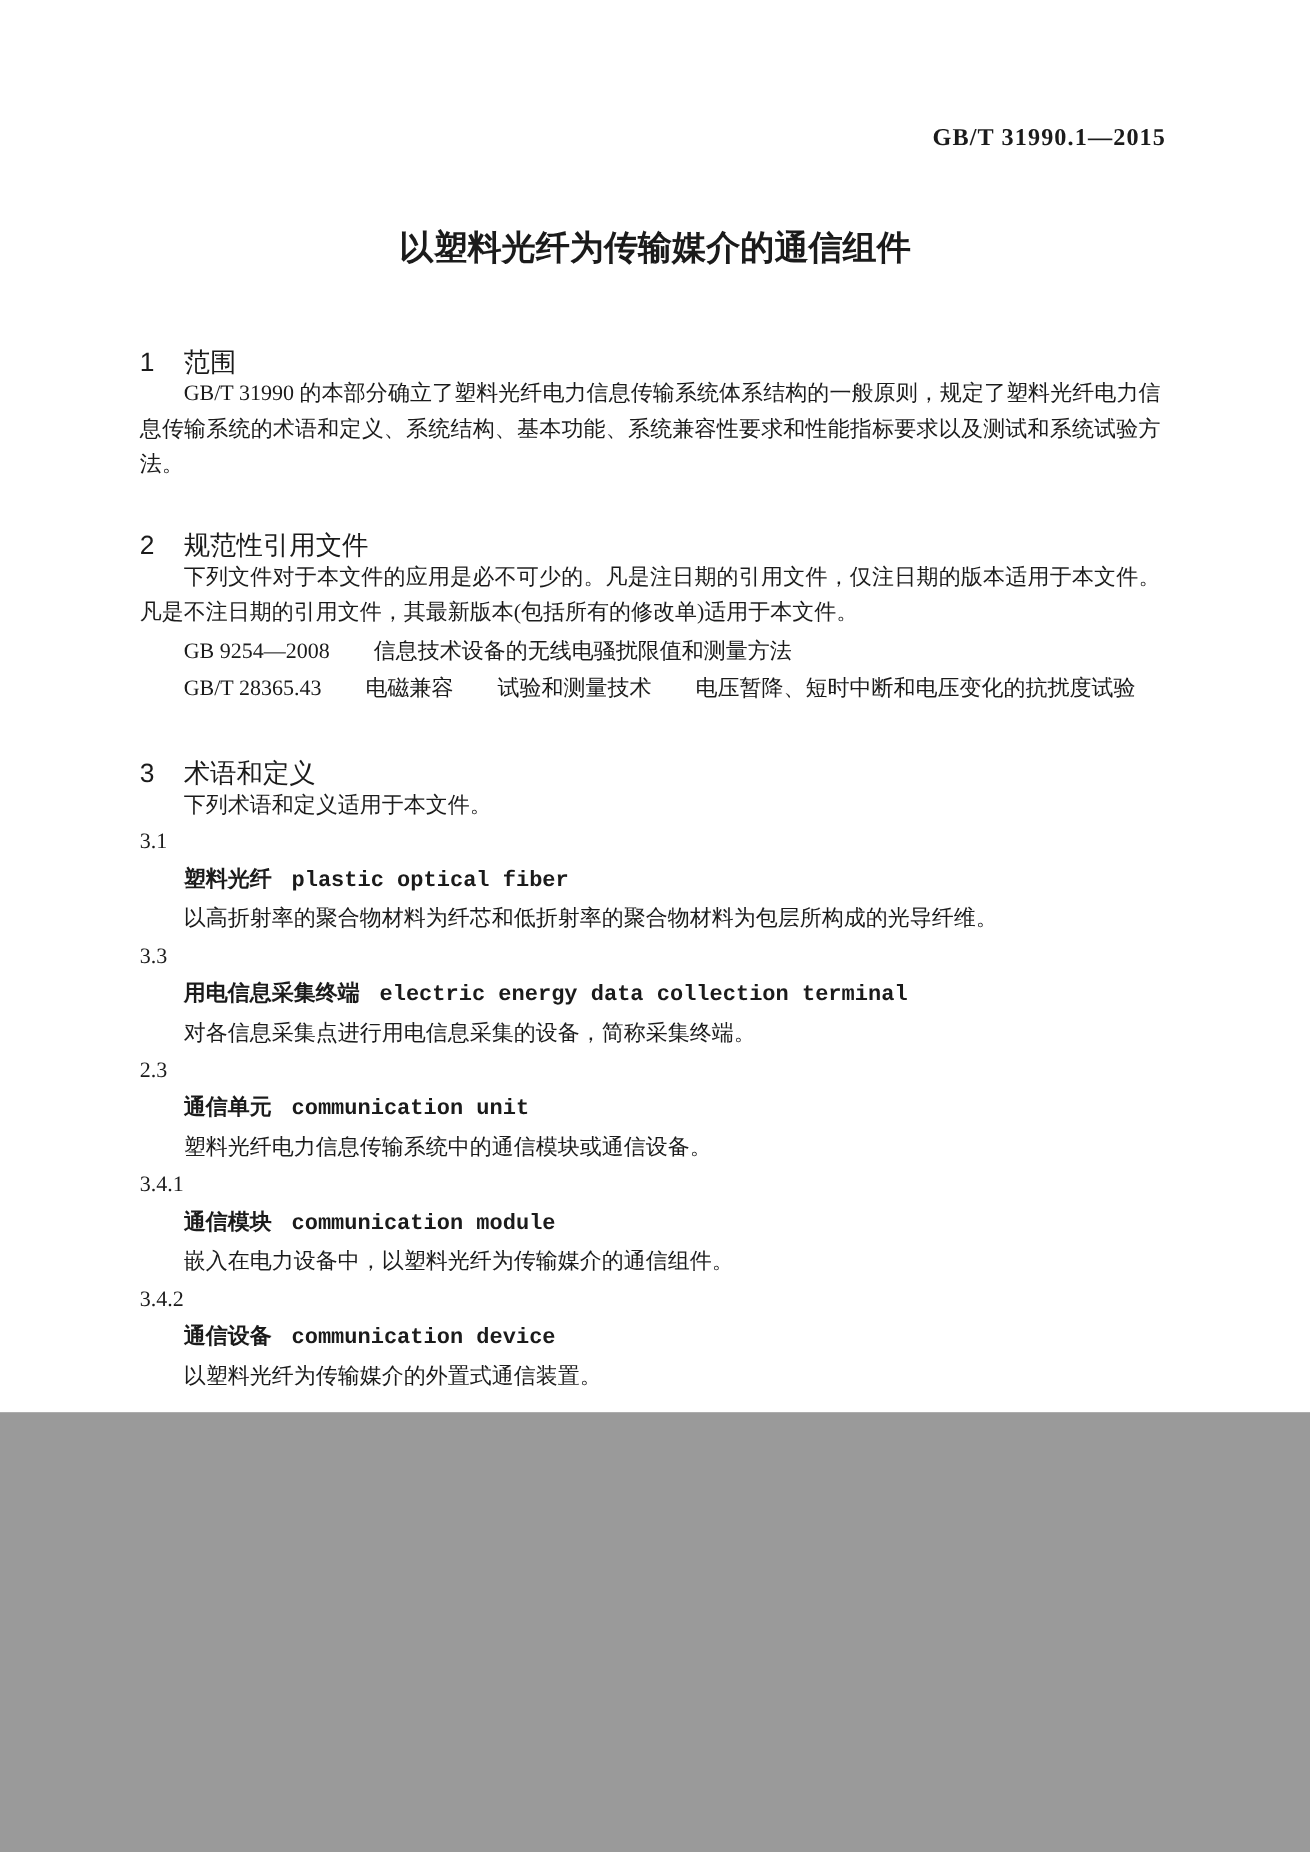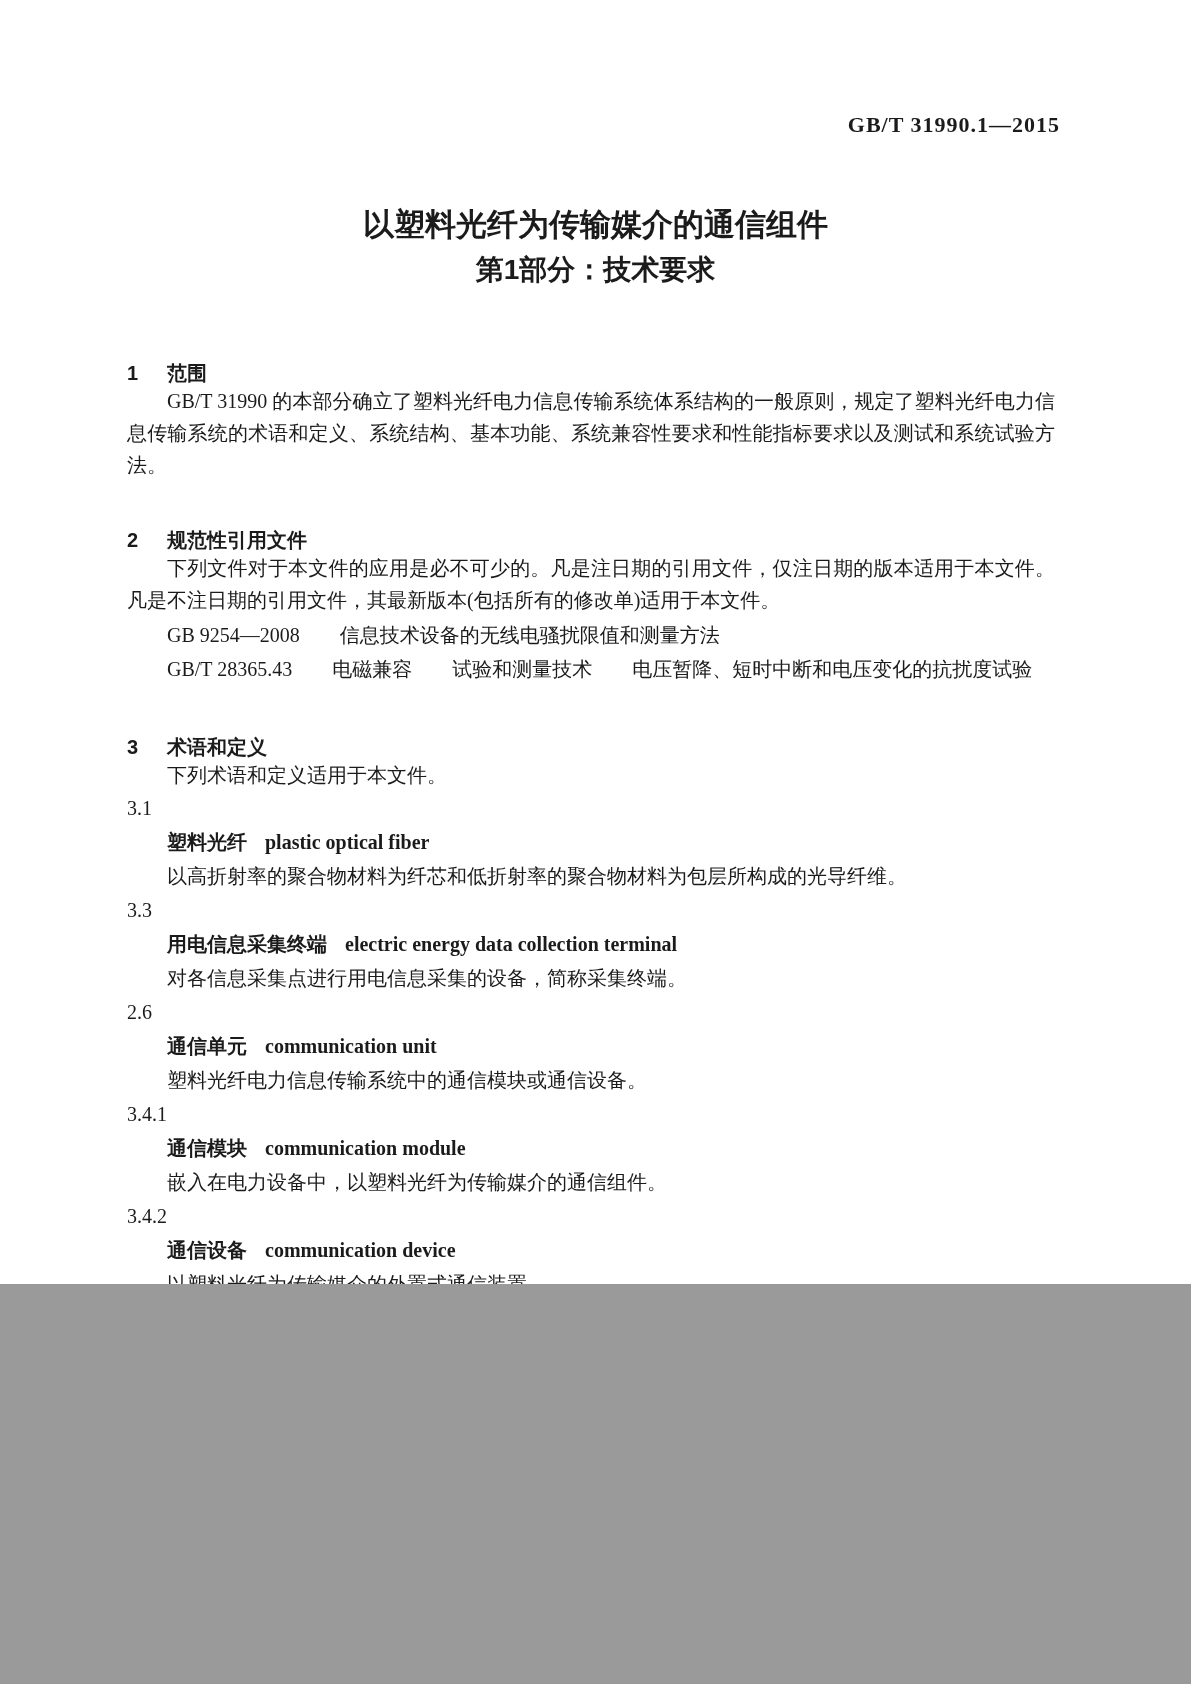--- a/index.html
+++ b/index.html
@@ -30,22 +30,22 @@
     font-weight: 700;
   }
   .title-line1 { font-size: 31px; line-height: 34px; }
   .title-line2 { font-size: 28px; line-height: 31px; margin-top: 12px; }
 
   .content { padding: 0 136px 0 127px; }
 
   .sec-h {
     margin: 0;
     font-family: "Liberation Sans", sans-serif;
-    font-weight: 700;
-    font-size: 20px;
+    font-weight: 400;
+    font-size: 24px;
     line-height: 24px;
   }
   .h-scope  { margin-top: 76px; }
   .h-refs   { margin-top: 47px; }
   .h-terms  { margin-top: 49px; }
   .sec-num { display: inline-block; min-width: 14px; margin-right: 26px; }
 
   p.body {
     margin: 0;
     font-size: 20px;
@@ -70,21 +70,21 @@
     line-height: 34px;
   }
   .term-name {
     margin: 0;
     padding-left: 2em;
     line-height: 34px;
     font-weight: 700;
     font-size: 20px;
   }
   .term-zh { font-family: "Liberation Sans", sans-serif; }
-  .term-en { font-family: Liberation Serif, serif; margin-left: 0.9em; }
+  .term-en { font-family: Liberation Mono, monospace; margin-left: 0.9em; }
   .term-def {
     margin: 0;
     padding-left: 2em;
     font-size: 20px;
     line-height: 34px;
     text-align: left;
   }
   .page-num {
     position: absolute;
     top: 1532px;
@@ -95,21 +95,20 @@
 </style>
 </head>
 <body>
 
 <div class="page">
 
   <div class="doc-header">GB/T 31990.1—2015</div>
 
   <div class="doc-title">
     <div class="title-line1">以塑料光纤为传输媒介的通信组件</div>
-    <div class="title-line2">第1部分：技术要求</div>
   </div>
 
   <div class="content">
 
     <h2 class="sec-h h-scope">
       <span class="sec-num">1</span><span class="sec-title">范围</span>
     </h2>
     <p class="body indent first-after-h">GB/T 31990 的本部分确立了塑料光纤电力信息传输系统体系结构的一般原则，规定了塑料光纤电力信息传输系统的术语和定义、系统结构、基本功能、系统兼容性要求和性能指标要求以及测试和系统试验方法。</p>
 
     <h2 class="sec-h h-refs">
@@ -139,21 +138,21 @@
 
       <div class="term">
         <p class="term-num">3.3</p>
         <p class="term-name">
           <span class="term-zh">用电信息采集终端</span><span class="term-en">electric energy data collection terminal</span>
         </p>
         <p class="term-def">对各信息采集点进行用电信息采集的设备，简称采集终端。</p>
       </div>
 
       <div class="term">
-        <p class="term-num">2.6</p>
+        <p class="term-num">2.3</p>
         <p class="term-name">
           <span class="term-zh">通信单元</span><span class="term-en">communication unit</span>
         </p>
         <p class="term-def">塑料光纤电力信息传输系统中的通信模块或通信设备。</p>
       </div>
 
       <div class="term">
         <p class="term-num">3.4.1</p>
         <p class="term-name">
           <span class="term-zh">通信模块</span><span class="term-en">communication module</span>

